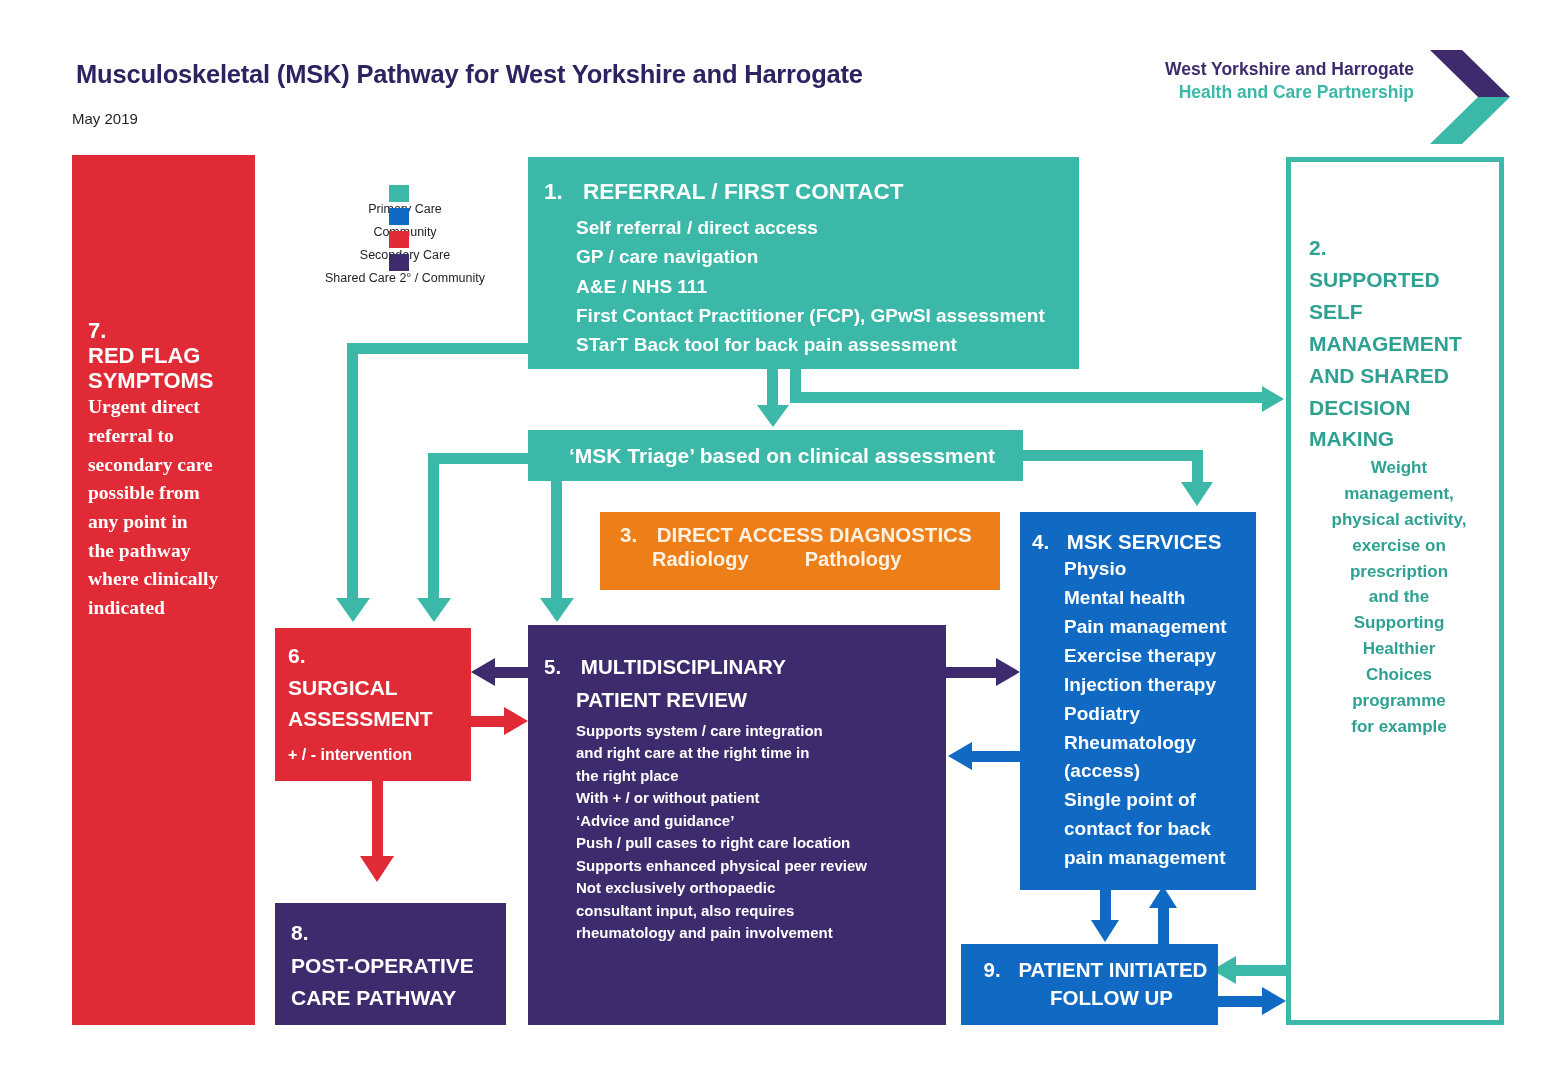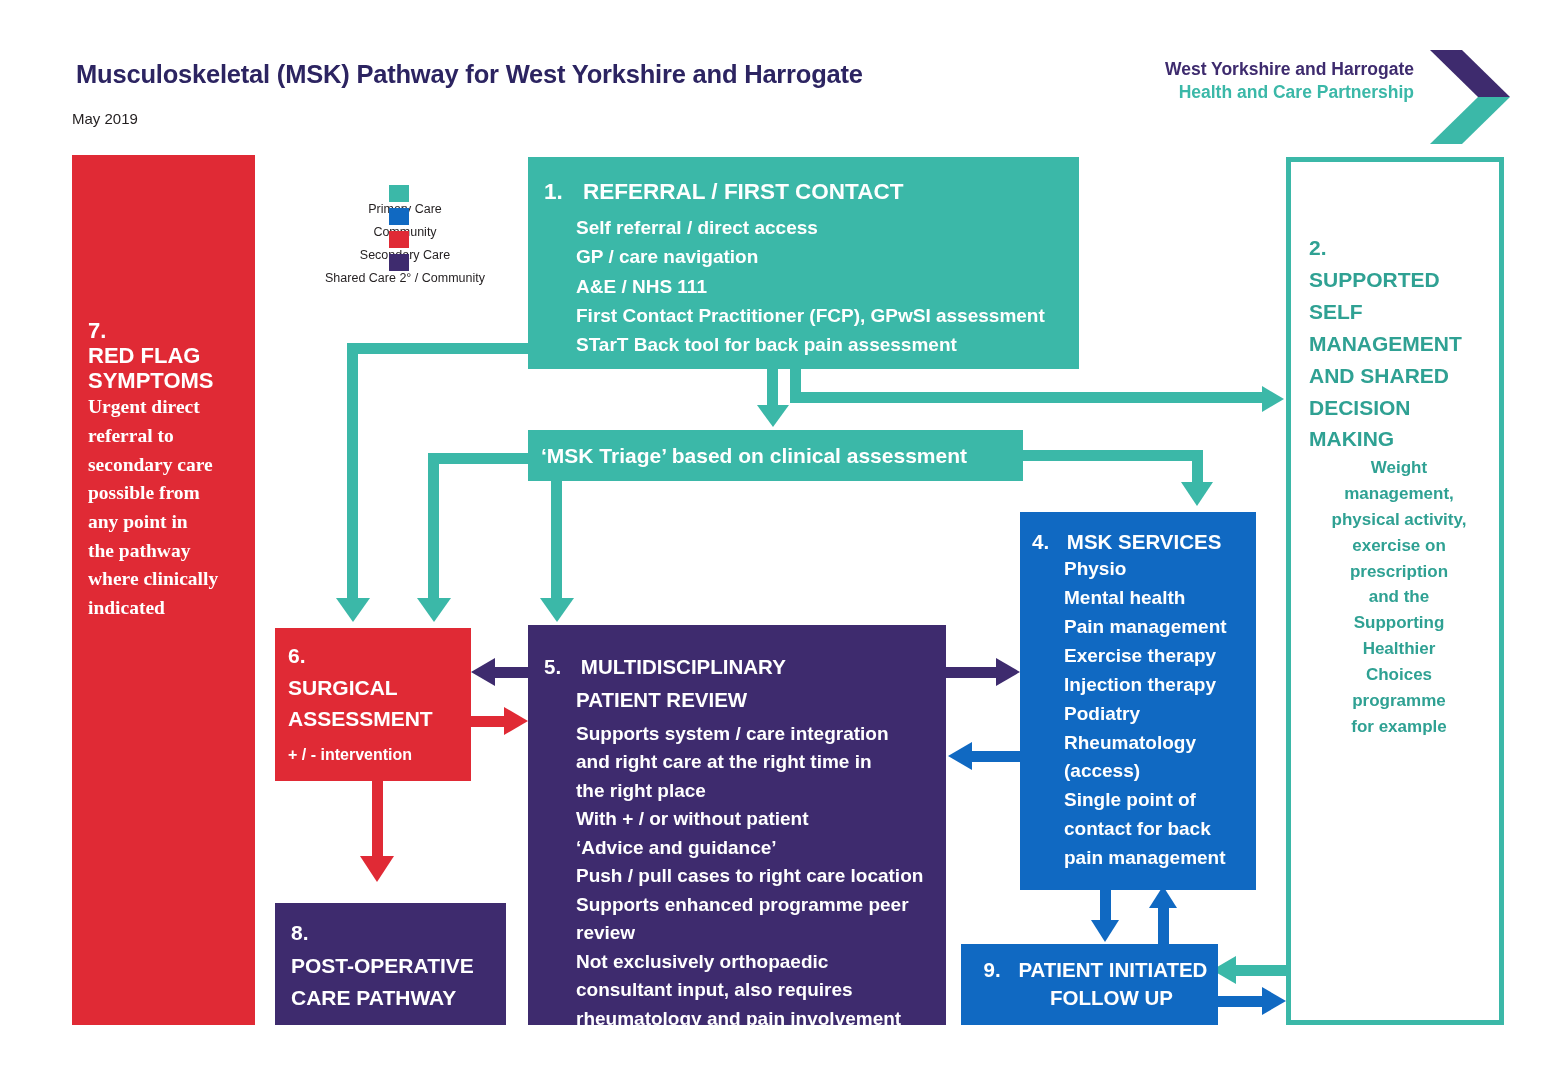--- a/index.html
+++ b/index.html
@@ -37,21 +37,21 @@
   #box7 .bx-head{font-size:22px;}
   #box7 .bx-body{font-size:19.5px;line-height:1.47;margin-top:0;font-family:Liberation Serif, serif;}
 
   
   #box1{left:528px;top:157px;width:551px;height:212px;background:#3BB8A8;padding:22px 0 0 16px;}
   #box1 .bx-head{font-size:22.5px;}
   #box1 .bx-body{font-size:19px;line-height:1.55;margin-top:8px;padding-left:32px;}
 
   
   #triage{left:528px;top:430px;width:495px;height:51px;background:#3BB8A8;
-          display:flex;align-items:center;padding-left:13px;font-size:21px;font-weight:bold;color:#fff;}
+          display:flex;align-items:center;padding-left:13px;font-size:21px;font-weight:bold;color:#fff;justify-content:center;}
 
   
   #box3{left:600px;top:512px;width:400px;height:78px;background:#EE7E18;padding:11px 0 0 20px;}
   #box3 .bx-head{font-size:20.5px;color:#FFF2E2;}
   #box3-sub{font-size:20px;font-weight:bold;color:#FFF2E2;margin-top:2px;padding-left:32px;}
   #box3-sub span.gap{display:inline-block;width:56px;}
 
   
   #box4{left:1020px;top:512px;width:236px;height:378px;background:#1069C2;padding:18px 0 0 12px;}
   #box4 .bx-head{font-size:20.5px;}
@@ -59,21 +59,21 @@
 
   
   #box2{left:1286px;top:157px;width:218px;height:868px;background:#ffffff;
         border:5px solid #3BB8A8;padding:70px 10px 0 18px;color:#2FA193;}
   #box2 .bx-head{font-size:21px;line-height:1.52;}
   #box2 .bx-body{font-size:17px;line-height:1.52;text-align:center;}
 
   
   #box5{left:528px;top:625px;width:418px;height:400px;background:#3E2B6E;padding:26px 0 0 16px;}
   #box5 .bx-head{font-size:20.5px;line-height:1.6;}
-  #box5 .bx-body{font-size:19px;line-height:1.50;padding-left:32px;margin-top:3px;}
+  #box5 .bx-body{font-size:15px;line-height:1.50;padding-left:32px;margin-top:3px;}
 
   
   #box6{left:275px;top:628px;width:196px;height:153px;background:#E02A35;padding:12px 0 0 13px;}
   #box6 .bx-head{font-size:21px;line-height:1.5;}
   #box6 .bx-body{font-size:16px;margin-top:10px;}
 
   
   #box8{left:275px;top:903px;width:231px;height:122px;background:#3E2B6E;padding:14px 0 0 16px;}
   #box8 .bx-head{font-size:21px;line-height:1.55;}
 
@@ -206,20 +206,29 @@
       <div>A&amp;E / NHS 111</div>
       <div>First Contact Practitioner (FCP), GPwSI assessment</div>
       <div>STarT Back tool for back pain assessment</div>
     </div>
   </div>
 
   <div class="abs" id="triage">
     <span>‘MSK Triage’ based on clinical assessment</span>
   </div>
 
+  <div class="abs box" id="box3">
+    <div class="bx-head">
+      <span>3.</span>
+      <span style="display:inline-block;width:14px"></span><span>DIRECT ACCESS DIAGNOSTICS</span>
+    </div>
+    <div id="box3-sub">
+      <span>Radiology</span><span class="gap"></span><span>Pathology</span>
+    </div>
+  </div>
 
   <div class="abs box" id="box4">
     <div class="bx-head">
       <span>4.</span>
       <span style="display:inline-block;width:12px"></span><span>MSK SERVICES</span>
     </div>
     <div class="bx-body">
       <div>Physio</div>
       <div>Mental health</div>
       <div>Pain management</div>
@@ -265,21 +274,21 @@
       <span style="display:inline-block;width:14px"></span><span>MULTIDISCIPLINARY</span>
       <div style="padding-left:32px">PATIENT REVIEW</div>
     </div>
     <div class="bx-body">
       <div>Supports system / care integration</div>
       <div>and right care at the right time in</div>
       <div>the right place</div>
       <div>With + / or without patient</div>
       <div>‘Advice and guidance’</div>
       <div>Push / pull cases to right care location</div>
-      <div>Supports enhanced programme peer review</div>
+      <div>Supports enhanced physical peer review</div>
       <div>Not exclusively orthopaedic</div>
       <div>consultant  input, also requires</div>
       <div>rheumatology and pain involvement</div>
     </div>
   </div>
 
   <div class="abs box" id="box6">
     <div class="bx-head">6.</div>
     <div class="bx-head">SURGICAL</div>
     <div class="bx-head">ASSESSMENT</div>

